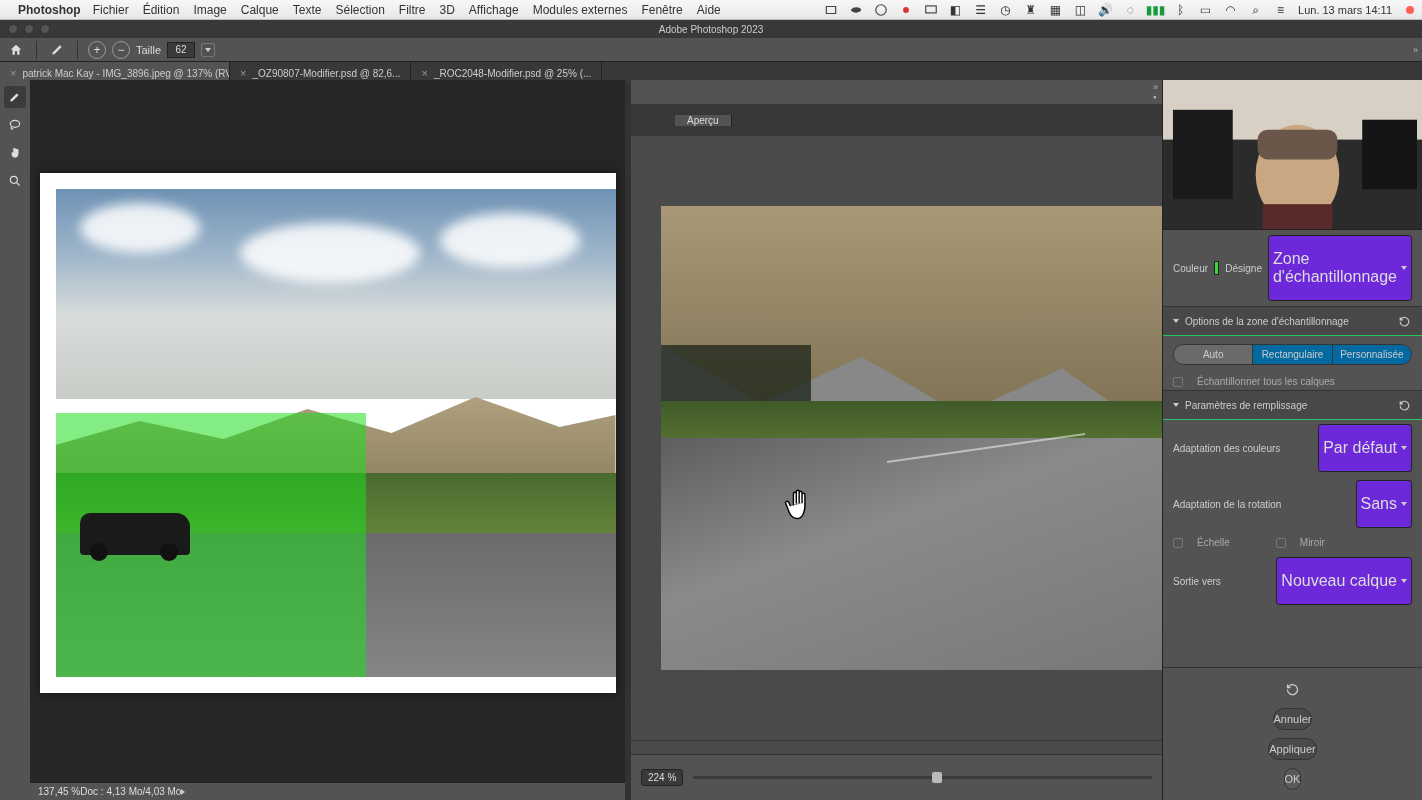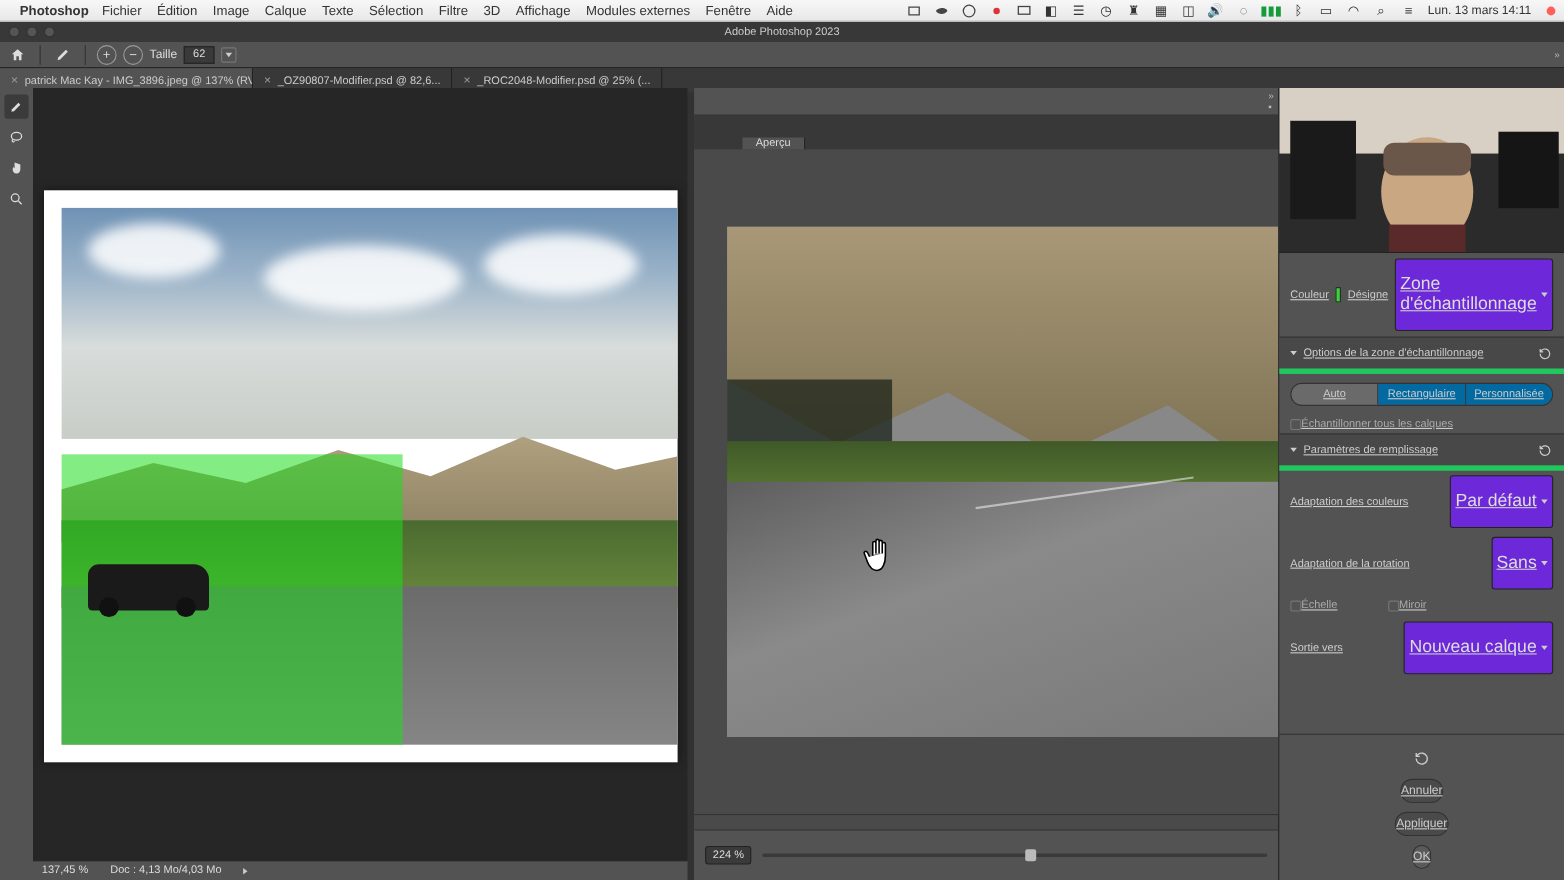--- a/index.html
+++ b/index.html
@@ -51,53 +51,53 @@
 .sky { position:absolute;top:16px;left:16px;right:0;height:210px;background:linear-gradient(#6f92b5 0%,#9cb4c9 30%,#d8dcdb 60%,#c8cdc7 100%); }
 .cloud { position:absolute;background:rgba(255,255,255,.85);border-radius:50%;filter:blur(6px); }
 .mtn { position:absolute;top:200px;left:16px;right:0;height:120px;background:linear-gradient(#b8a887,#8c8060); clip-path:polygon(0 60%,15% 40%,30% 55%,45% 30%,60% 50%,75% 20%,90% 45%,100% 35%,100% 100%,0 100%); }
 .grass { position:absolute;top:300px;left:16px;right:0;height:80px;background:linear-gradient(#4a6b2f,#6b8a3f); }
 .road { position:absolute;top:360px;left:16px;right:0;bottom:16px;background:linear-gradient(#6b6b6b,#858585); }
 .green-overlay { position:absolute;top:240px;left:16px;width:310px;bottom:16px;background:rgba(30,220,30,.55); mix-blend-mode:normal; }
 .car { position:absolute;top:340px;left:40px;width:110px;height:42px;background:#1a1a1a;border-radius:10px 14px 4px 4px; }
 .car::before { content:'';position:absolute;bottom:-6px;left:10px;width:18px;height:18px;background:#111;border-radius:50%; }
 .car::after { content:'';position:absolute;bottom:-6px;right:12px;width:18px;height:18px;background:#111;border-radius:50%; }
 
-.statusbar { height:18px;background:#535353;border-top:1px solid #222;display:flex;align-items:center;padding:0 8px;gap:20px;font-size:10px;color:#ddd; }
+.statusbar { height:18px;background:#535353;border-top:1px solid #222;display:flex;align-items:center;padding:0 8px;font-size:10px;color:#ddd; }
 
 
 .preview-area { flex:1; background:#535353; display:flex; flex-direction:column; margin-left:6px; min-width:0; }
-.preview-tabs { height:32px;display:flex;align-items:flex-end;background:#383838;padding-left:44px; }
+.preview-tabs { height:32px;display:flex;align-items:center;background:#383838;padding-left:44px; }
 .preview-tab { padding:0 12px;display:flex;align-items:center;font-size:10px;background:#535353;border-right:1px solid #222; }
 .preview-view { flex:1;background:#4a4a4a;position:relative;overflow:hidden; }
 .preview-img { position:absolute;top:70px;left:30px;right:0;bottom:70px;background:#888; }
 .pv-mtn { position:absolute;top:0;left:0;right:0;height:50%;background:linear-gradient(#a89877,#7a6f50);clip-path:polygon(0 0,100% 0,100% 100%,80% 70%,60% 90%,40% 65%,20% 85%,0 60%); }
 .pv-shadow { position:absolute;top:30%;left:0;width:30%;height:30%;background:rgba(20,30,20,.7); }
 .pv-grass { position:absolute;top:42%;left:0;right:0;height:12%;background:linear-gradient(#3f5a28,#5d7a35); }
 .pv-road { position:absolute;top:50%;left:0;right:0;bottom:0;background:linear-gradient(160deg,#5e5e5e,#8a8a8a 40%,#787878); }
 .road-line { position:absolute;top:52%;left:45%;width:40%;height:2px;background:rgba(255,255,255,.5);transform:rotate(-8deg); }
 .hand-cursor { position:absolute;top:58%;left:28%;width:46px;height:46px; }
 
 .preview-bottom { height:46px;background:#535353;border-top:1px solid #333;display:flex;align-items:center;padding:0 10px;gap:10px; }
 .zoom-box { background:#3a3a3a;border:1px solid #222;padding:2px 6px;font-size:10px;color:#ddd;border-radius:3px; }
 .slider-track { flex:1;height:3px;background:#3a3a3a;border-radius:2px;position:relative; }
 .slider-thumb { position:absolute;top:-4px;width:10px;height:11px;background:#bbb;border-radius:2px; }
 
 
-.sidepanel { width:260px; background:#535353; display:flex; flex-direction:column; font-size:10px; color:#ccc; border-left:1px solid #222;text-decoration:underline; }
+.sidepanel { width:260px; background:#535353; display:flex; flex-direction:column; font-size:10px; color:#ccc; border-left:1px solid #222; }
 .webcam { height:150px;background:#2a2a2a;position:relative;border-bottom:1px solid #222; }
 .sp-row { display:flex;align-items:center;padding:5px 10px;gap:6px; }
 .color-swatch { width:14px;height:14px;background:#3dd13d;border:1px solid #222; }
 .sp-select { background:#6d28d9;border:1px solid #222;color:#ddd;font-size:16px;padding:14px 4px;border-radius:3px;display:flex;align-items:center;gap:4px; }
-.sp-section-head { display:flex;align-items:center;padding:6px 10px;background:#484848;border-top:1px solid #333;border-bottom:5px solid #22c55e;gap:6px; }
+.sp-section-head { display:flex;align-items:center;padding:6px 10px;background:#484848;border-top:1px solid #333;border-bottom:1px solid #22c55e;gap:6px; }
 .sp-reset { margin-left:auto;width:16px;height:16px;display:flex;align-items:center;justify-content:center; }
 .seg-group { display:flex;margin:8px 10px;border-radius:12px;overflow:hidden;border:1px solid #333; }
 .seg-btn { flex:1;text-align:center;padding:4px 0;background:#0369a1;font-size:10px;border-right:1px solid #333; }
 .seg-btn:last-child { border-right:none; }
 .seg-btn.active { background:#6a6a6a; }
-.sp-chk { display:flex;align-items:center;gap:0;padding:3px 10px;color:#aaa; }
+.sp-chk { display:flex;align-items:center;gap:14px;padding:3px 10px;color:#aaa; }
 .sp-chk .box { width:10px;height:10px;border:1px solid #777;border-radius:2px; }
 .sp-field { display:flex;align-items:center;justify-content:space-between;padding:4px 10px; }
 .sp-bottom { margin-top:auto;padding:10px;display:flex;gap:8px;align-items:center;border-top:1px solid #333;flex-direction:column; }
 .pill-btn { flex:1;padding:4px 0;text-align:center;border:1px solid #333;border-radius:12px;background:#4a4a4a;font-size:11px; }
 .pill-btn.primary { background:#5a5a5a; }
 .undo-ic { width:22px;height:22px;display:flex;align-items:center;justify-content:center; }
 
 svg { display:block; }
 </style>
 </head>

